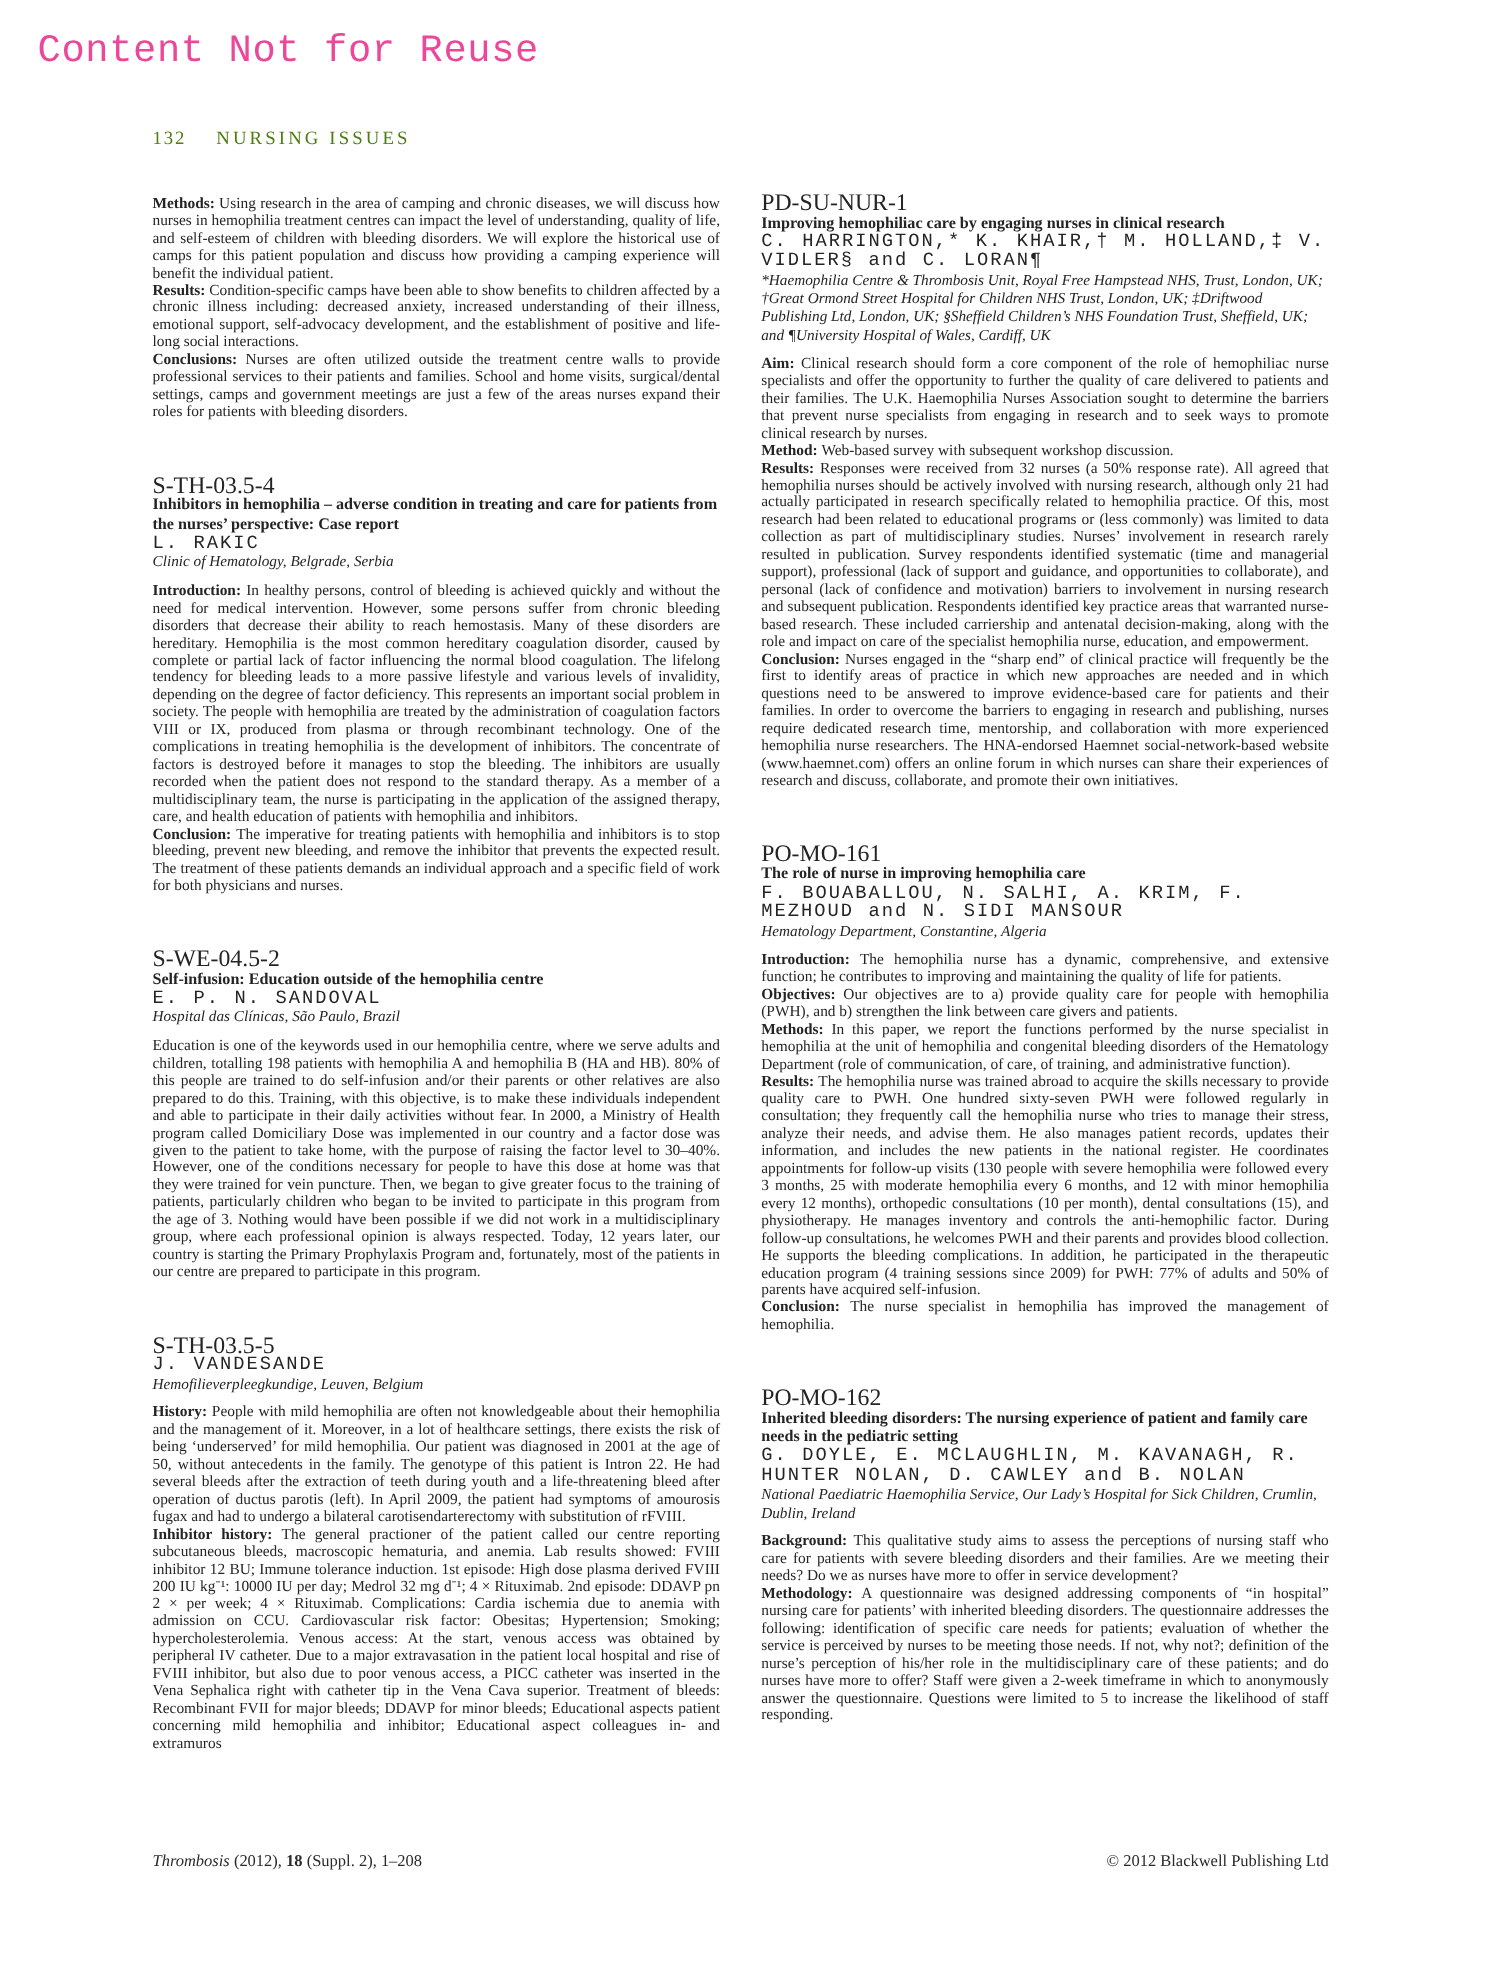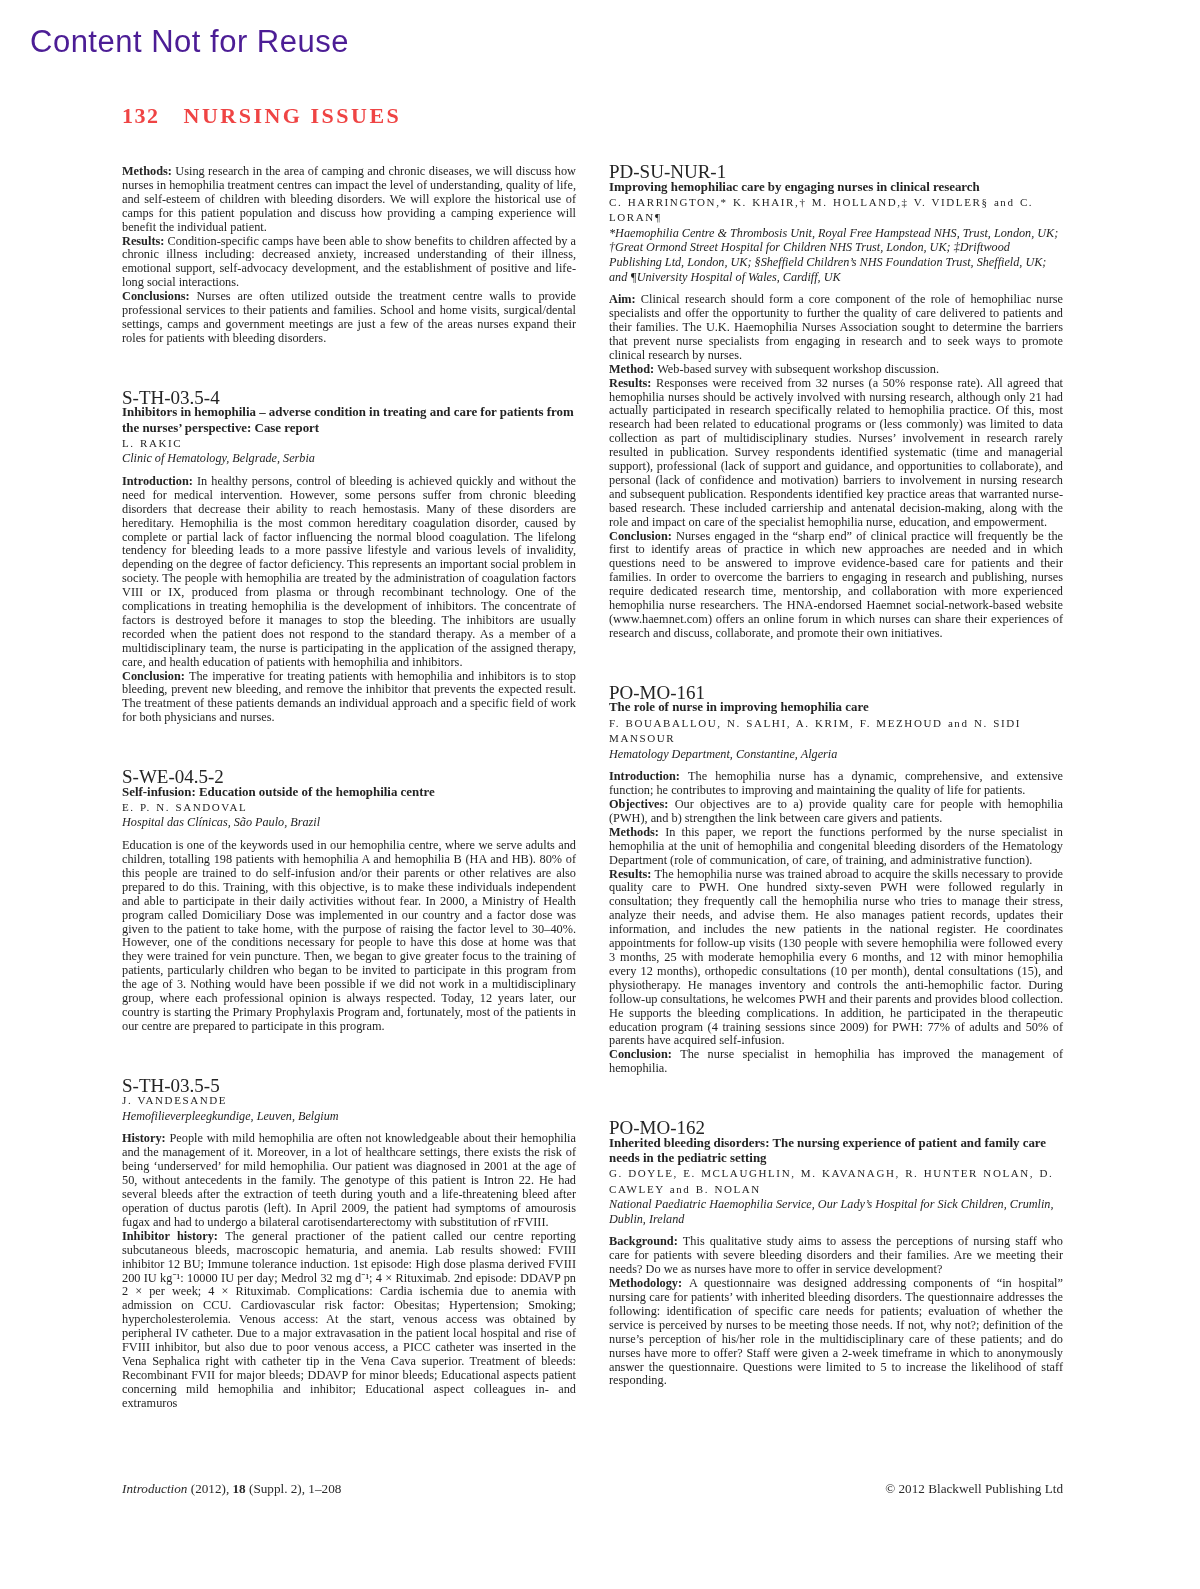--- a/index.html
+++ b/index.html
@@ -3,34 +3,34 @@
 <meta charset="utf-8">
 <style>
   html,body{margin:0;padding:0;}
   body{
     width:1200px;height:1589px;position:relative;background:#ffffff;
     font-family:"Liberation Serif",serif;color:#242424;
     -webkit-font-smoothing:antialiased;
   }
   .watermark{
     position:absolute;left:30px;top:24px;
-    font-family:Liberation Sans, sans-serif;
-    font-size:31px;color:#4c1d95;letter-spacing:0.5px;
+    font-family:Liberation Mono, monospace;
+    font-size:31px;color:#ec4899;letter-spacing:0.5px;
   }
   .page{position:absolute;left:122px;top:103px;width:941px;}
-  .page-header{font-size:22px;font-weight:bold;margin:0 0 36px 0;color:#ef4444;}
+  .page-header{font-size:15px;font-weight:normal;margin:0 0 36px 0;color:#4d7c0f;}
   .page-header .page-number{letter-spacing:1.5px;margin-right:24px;}
   .page-header .page-title{letter-spacing:2.5px;}
   .columns{display:flex;gap:33px;align-items:flex-start;}
   .column{width:454px;}
   .abstract{margin-top:45px;}
   .abstract:first-child{margin-top:0;}
   .abstract-code{font-weight:normal;font-size:19px;line-height:14.6px;}
   .abstract-title{font-weight:bold;font-size:12.9px;line-height:15.2px;margin:0;}
-  .authors-line{font-size:11px;letter-spacing:1.6px;line-height:15.5px;word-spacing:1px;}
+  .authors-line{font-size:15px;letter-spacing:1.6px;line-height:15.5px;word-spacing:1px;font-family:Liberation Mono, monospace;}
   .affiliation-line{font-style:italic;font-size:12.2px;line-height:14.6px;}
   .abstract-body{margin-top:9px;}
   .abstract-body.no-head{margin-top:0;}
   .abstract-body p{margin:0;font-size:12.3px;line-height:13.9px;text-align:justify;}
   .para-label{font-weight:bold;}
   .page-footer{
     position:absolute;left:122px;top:1481px;width:941px;
     display:flex;justify-content:space-between;font-size:13.2px;color:#2a2a2a;
   }
   .journal-name{font-style:italic;}
@@ -118,16 +118,16 @@
             <p><span class="para-label">Background: </span>This qualitative study aims to assess the perceptions of nursing staff who care for patients with severe bleeding disorders and their families. Are we meeting their needs? Do we as nurses have more to offer in service development?</p>
             <p><span class="para-label">Methodology: </span>A questionnaire was designed addressing components of “in hospital” nursing care for patients’ with inherited bleeding disorders. The questionnaire addresses the following: identification of specific care needs for patients; evaluation of whether the service is perceived by nurses to be meeting those needs. If not, why not?; definition of the nurse’s perception of his/her role in the multidisciplinary care of these patients; and do nurses have more to offer? Staff were given a 2-week timeframe in which to anonymously answer the questionnaire. Questions were limited to 5 to increase the likelihood of staff responding.</p>
           </div>
         </article>
       </div>
   </div>
 </div>
 
 <div class="page-footer">
   <div>
-    <span class="journal-name">Introduction</span><span> (2012), </span><span class="volume">18</span><span> (Suppl. 2), 1–208</span>
+    <span class="journal-name">Thrombosis</span><span> (2012), </span><span class="volume">18</span><span> (Suppl. 2), 1–208</span>
   </div>
   <div>© 2012 Blackwell Publishing Ltd</div>
 </div>
 
 </body></html>

